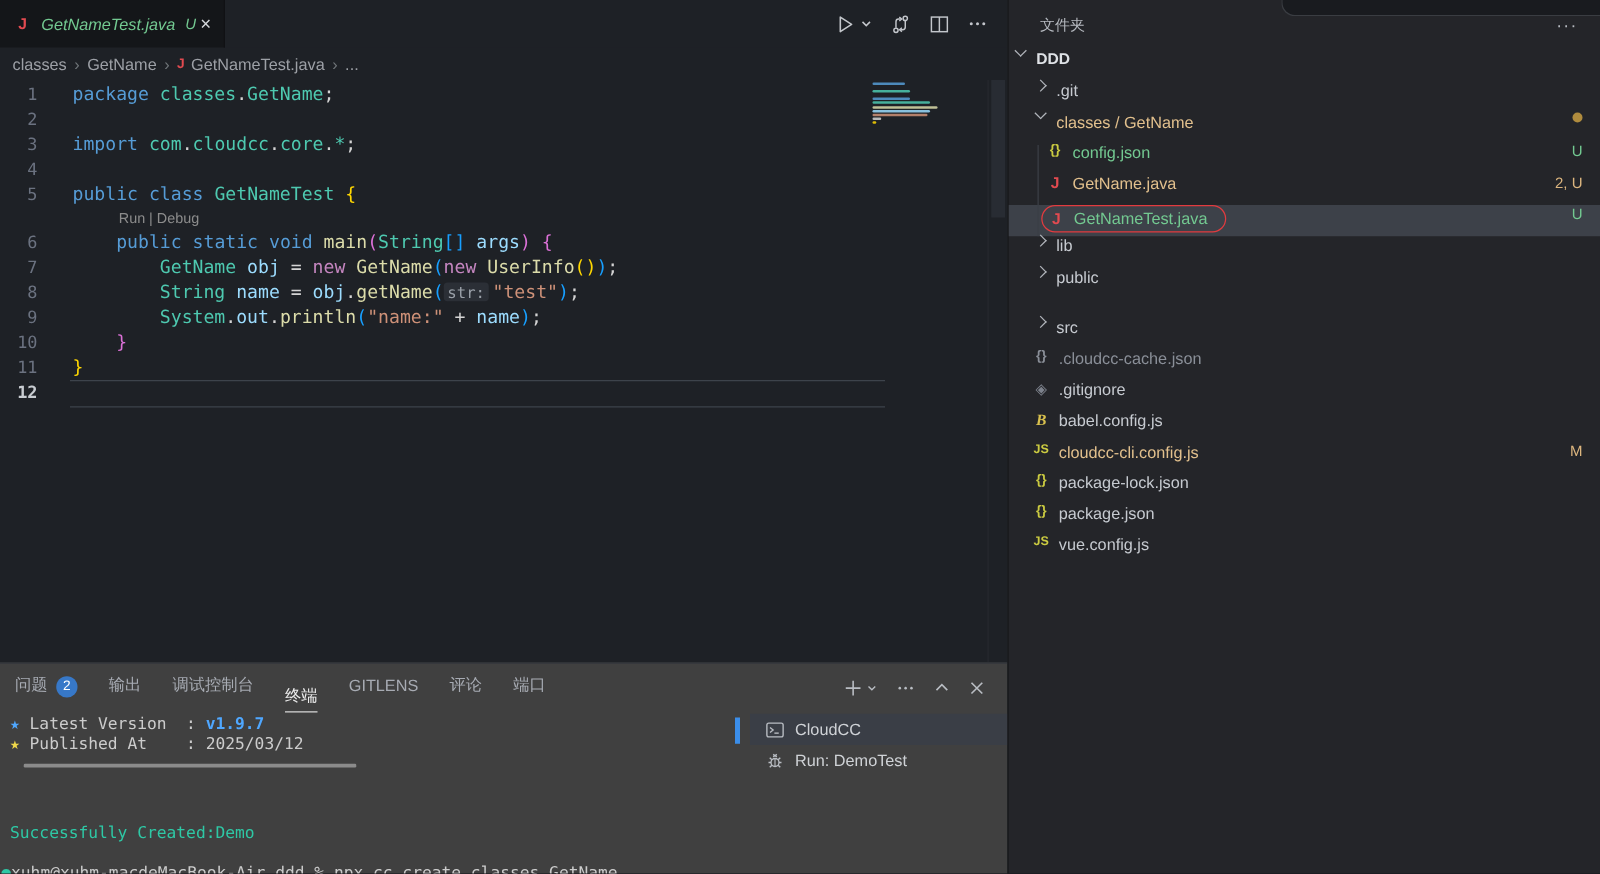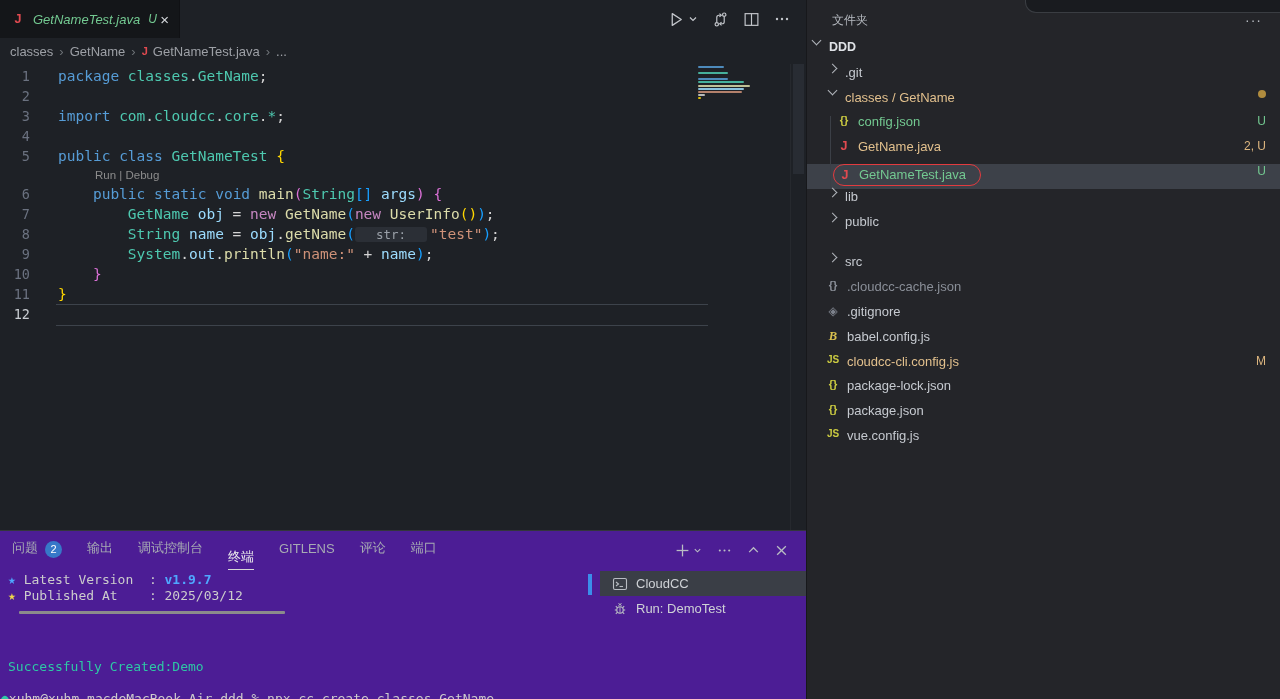--- a/index.html
+++ b/index.html
@@ -18,34 +18,34 @@
   .tab-actions svg{display:block;}
 
   .breadcrumbs{height:26px;display:flex;align-items:center;padding-left:10px;font-size:13px;color:#9da0a6;gap:6px;}
   .bc-sep{color:#6f7478;font-size:13px;}
   .bc-item{display:flex;align-items:center;gap:5px;}
 
   .editor{position:relative;height:466px;background:#1e2126;overflow:hidden;}
   .code{font-family:"DejaVu Sans Mono",monospace;font-size:14.5px;line-height:20px;padding-top:2px;}
   .cl{display:flex;height:20px;white-space:pre;}
   .ln{width:30px;text-align:right;color:#6b7280;margin-right:28px;font-size:13.5px;flex:none;}
-  .cl.cur .ln{color:#c8ccd1;}
+  .cl.cur .ln{color:#c8ccd1;font-weight:bold;}
   .lens{height:18px;line-height:18px;font-size:11.5px;color:#8c8c8c;padding-left:95px;font-family:"Liberation Sans",sans-serif;}
   .tok-kw{color:#569cd6;} .tok-typ{color:#4ec9b0;} .tok-fn{color:#dcdcaa;}
   .tok-var{color:#9cdcfe;} .tok-str{color:#ce9178;} .tok-pun{color:#d4d4d4;}
   .tok-new{color:#c586c0;} .tok-b1{color:#ffd700;} .tok-b2{color:#da70d6;} .tok-b3{color:#179fff;}
-  .tok-hint{background:#2b2f36;color:#9aa0a8;border-radius:3px;padding:0 21px;margin-right:3px;font-size:12.5px;}
+  .tok-hint{background:#2b2f36;color:#9aa0a8;border-radius:3px;padding:0 3px;margin-right:3px;font-size:12.5px;}
   .curline{position:absolute;left:56px;top:240px;width:652px;height:20px;border-top:1px solid #3d434b;border-bottom:1px solid #3d434b;}
   .minimap{position:absolute;right:44px;top:0;width:64px;padding-top:2px;}
   .minimap .mb{height:2px;margin-bottom:1.1px;border-radius:1px;opacity:.85;}
   .vsb{position:absolute;right:0;top:0;width:15px;height:100%;border-left:1px solid #26292e;}
   .vsb .thumb{position:absolute;left:2px;right:2px;top:0;height:110px;background:#282c33;}
 
   
-  .panel{position:absolute;left:0;top:530px;width:806px;height:169px;background:#4c1d95;border-top:1px solid #33363c;box-sizing:border-box;}
+  .panel{position:absolute;left:0;top:530px;width:806px;height:169px;background:#404040;border-top:1px solid #33363c;box-sizing:border-box;}
   .panel-header{height:38px;display:flex;align-items:center;padding-left:12px;}
   .ptab{display:flex;align-items:center;gap:7px;margin-right:25px;font-size:13px;color:#a7abb3;cursor:default;}
   .ptab .plabel{padding-bottom:3px;border-bottom:1.5px solid transparent;}
   .ptab.active{color:#ececec;}
   .ptab.active .plabel{border-bottom-color:#d7d7d7;margin-top:17px;}
   .pbadge{width:17px;height:17px;border-radius:50%;background:#3778c8;color:#fff;font-size:11px;display:flex;align-items:center;justify-content:center;margin-top:-2px;}
   .panel-actions{margin-left:auto;display:flex;align-items:center;gap:15px;padding-right:18px;color:#b9bdc3;}
   .panel-actions svg{display:block;}
   .panel-body{position:relative;height:130px;}
   .term-out{position:absolute;left:0;top:3px;width:584px;margin:0;font-family:"DejaVu Sans Mono",monospace;font-size:13px;line-height:16px;color:#cccccc;padding-left:8px;overflow:hidden;height:127px;}

